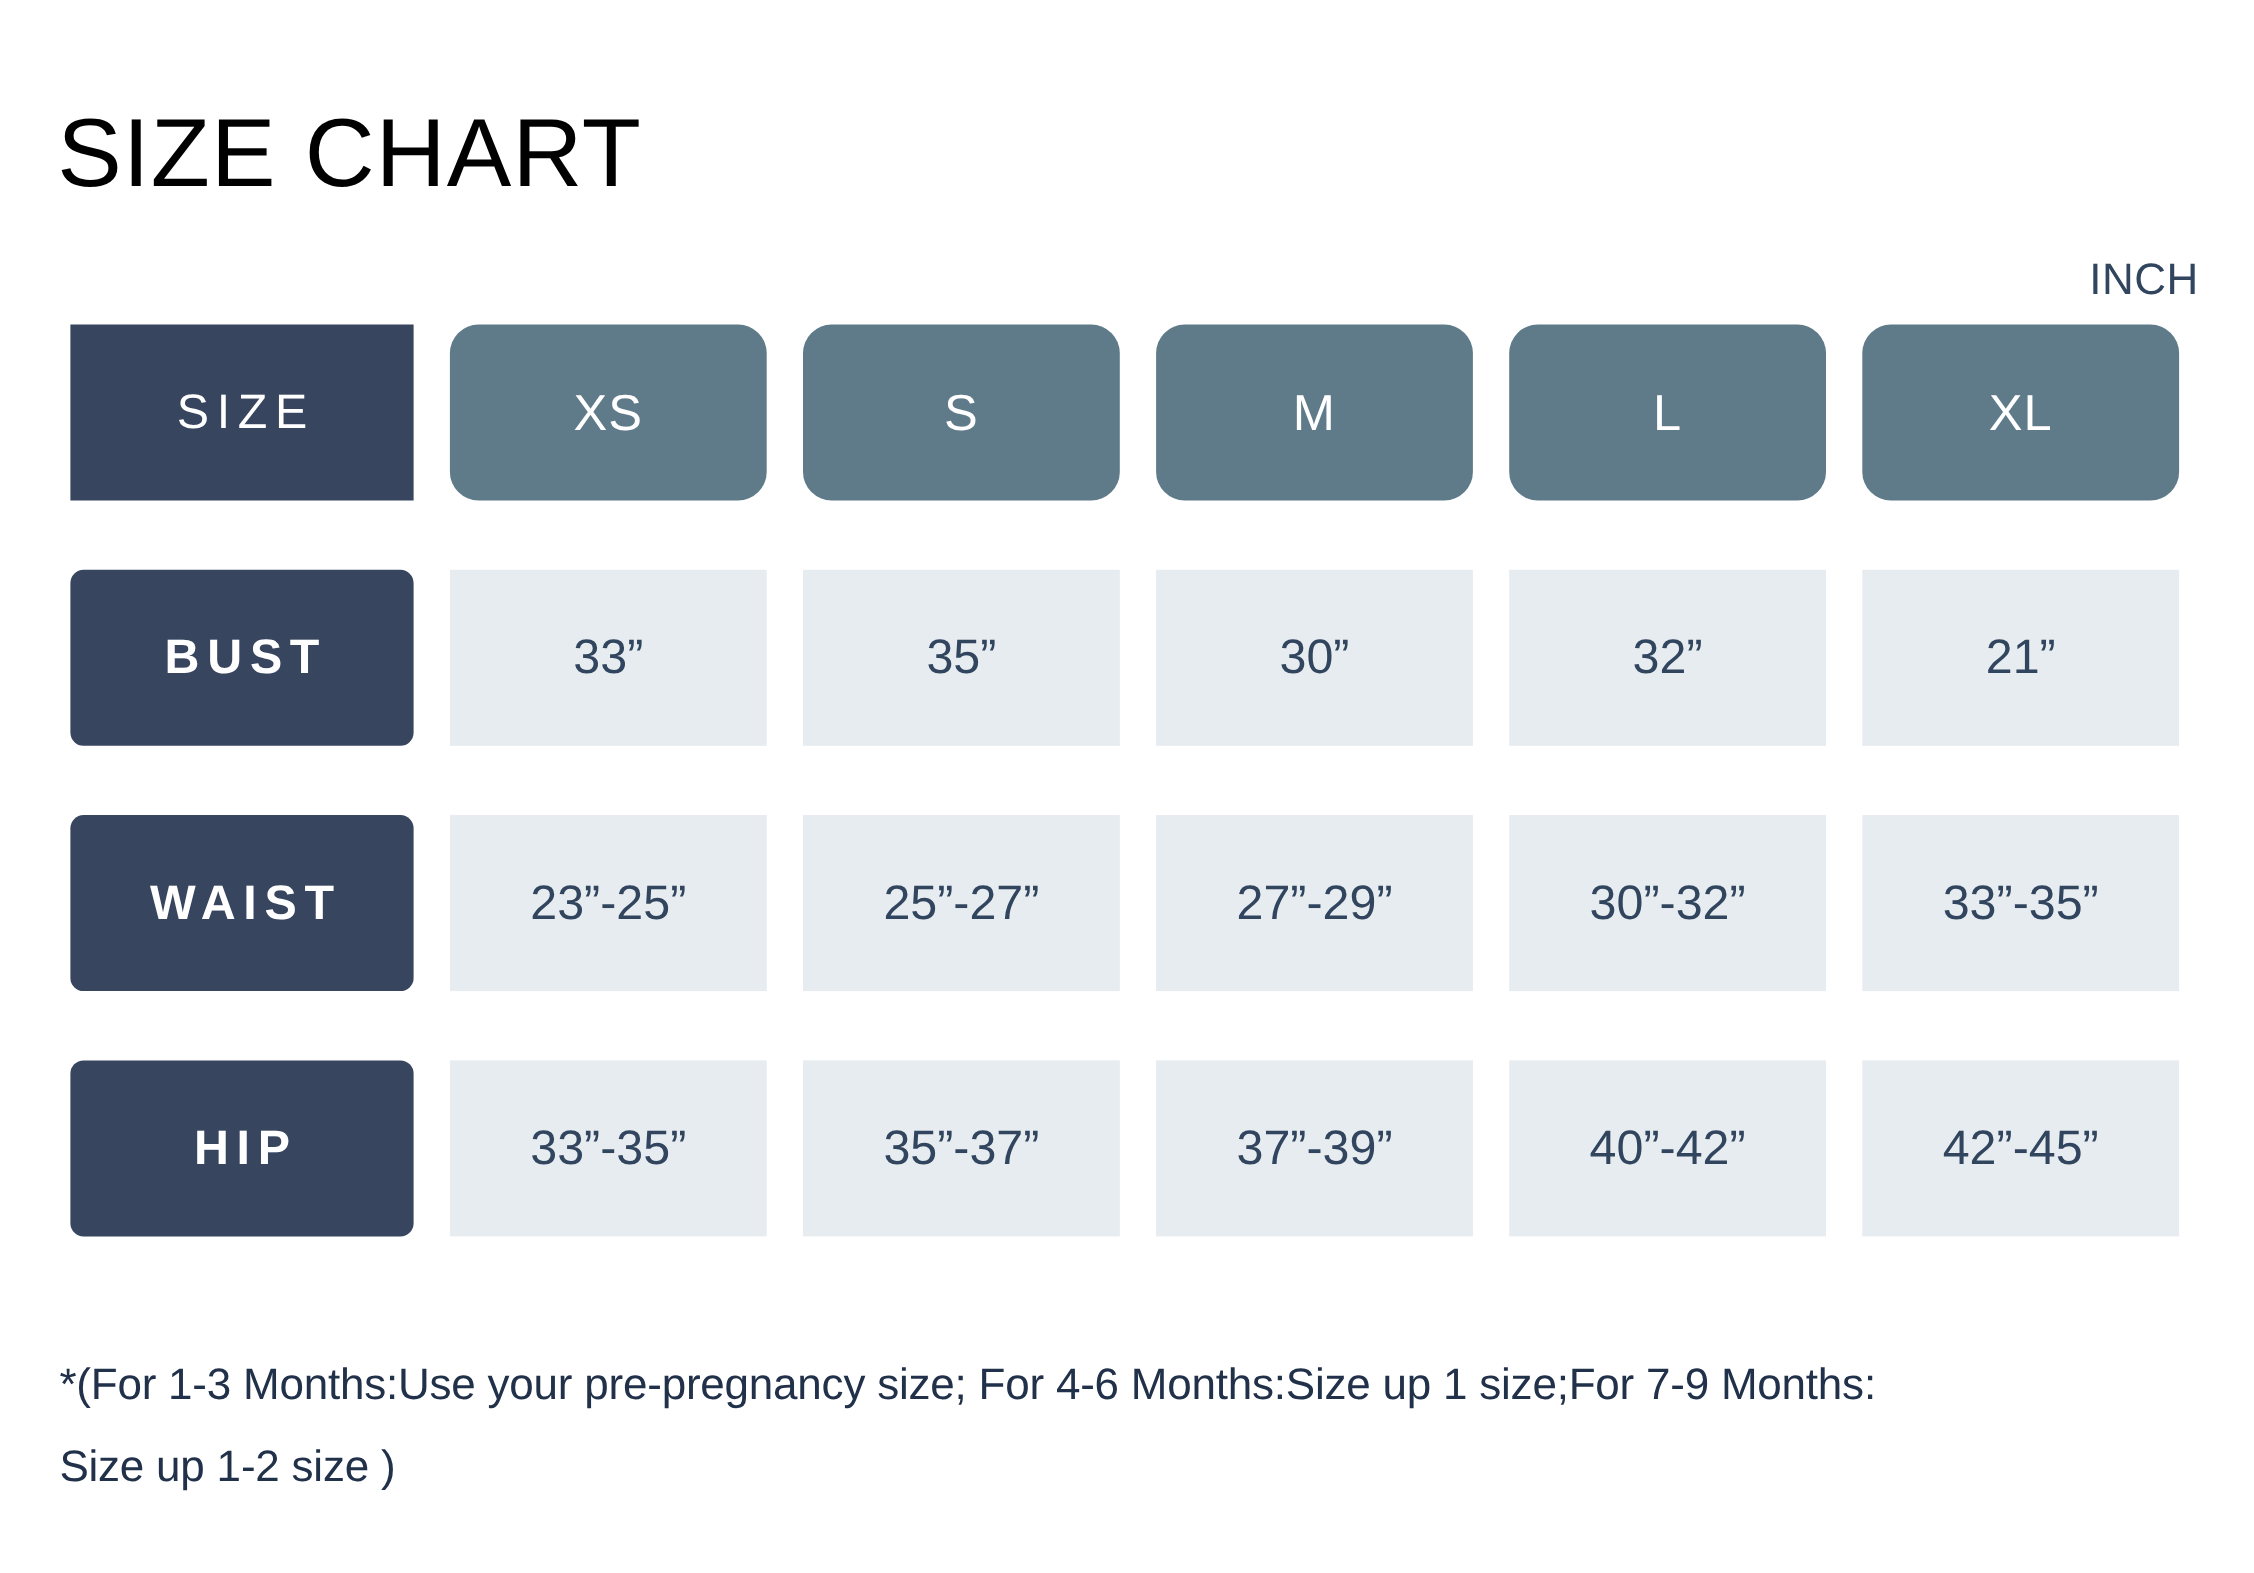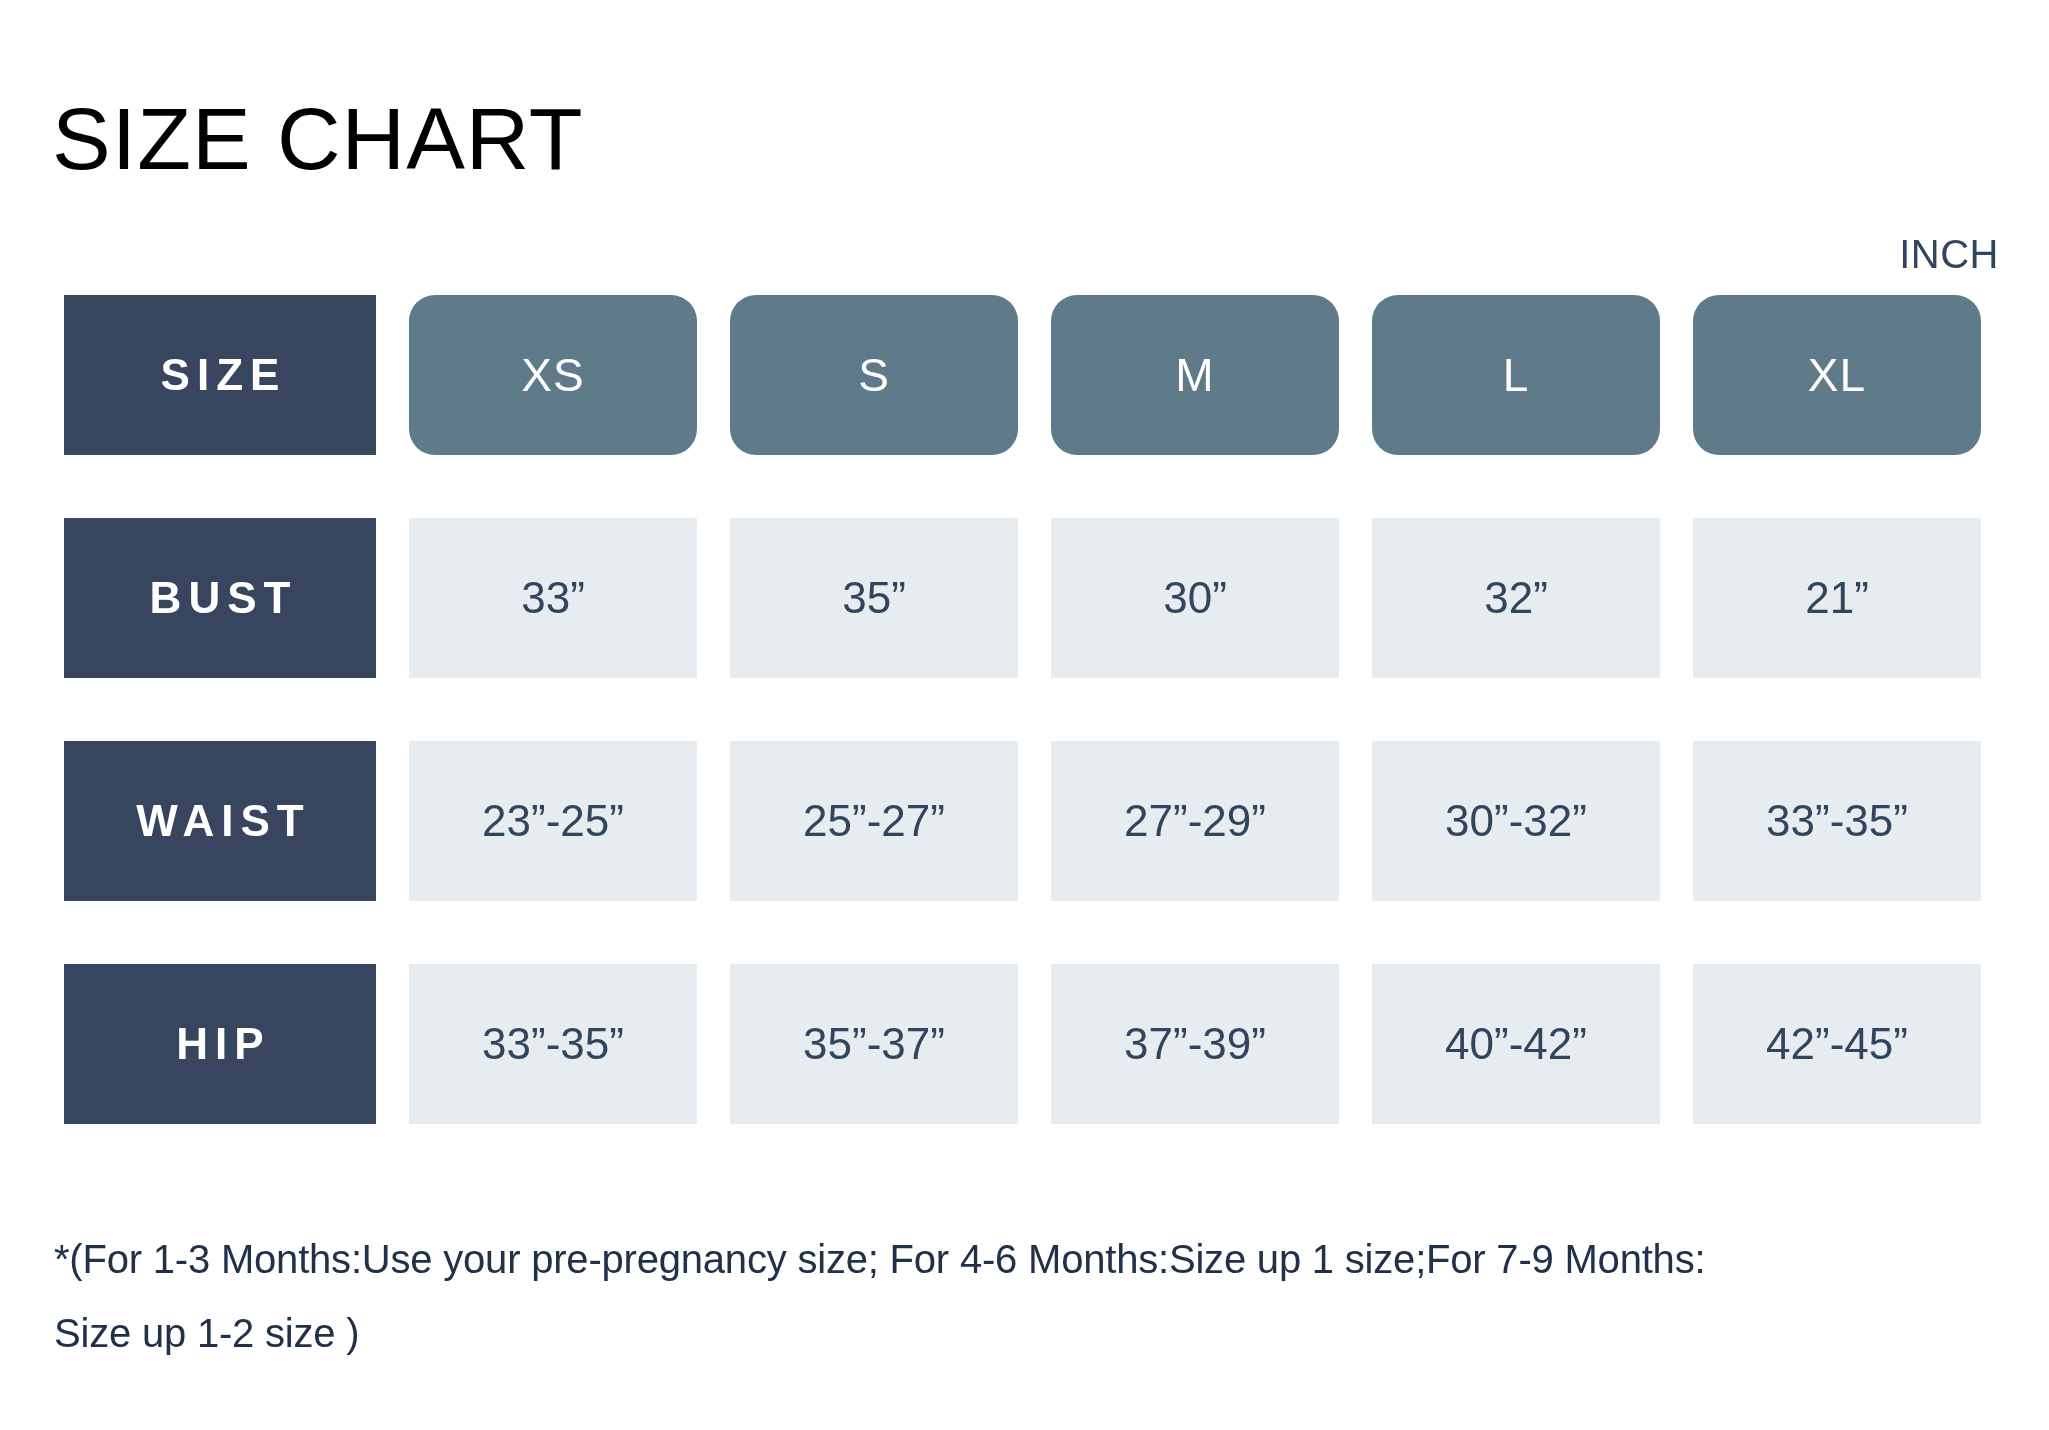--- a/index.html
+++ b/index.html
@@ -84,41 +84,42 @@
 
   
   .row-gap-1 { height: 63px; }
   .row-gap   { height: 63px; }
 
   
   .hdr-label {
     background: #37455f;
     color: #ffffff;
     font-size: 44px;
-    font-weight: 700;
+    font-weight: 400;
     letter-spacing: 7px;
     text-indent: 7px;
   }
   .hdr-size {
     background: #5f7b8a;
     color: #ffffff;
     font-size: 46px;
     font-weight: 400;
     letter-spacing: 1px;
     border-radius: 26px;
   }
 
   
   .body-label {
     background: #37455f;
     color: #ffffff;
     font-size: 44px;
     font-weight: 700;
     letter-spacing: 7px;
     text-indent: 7px;
+    border-radius: 12px;
   }
   .body-value {
     background: #e7ecf0;
     color: #31455e;
     font-size: 44px;
     font-weight: 400;
     letter-spacing: 0px;
   }
 
   

